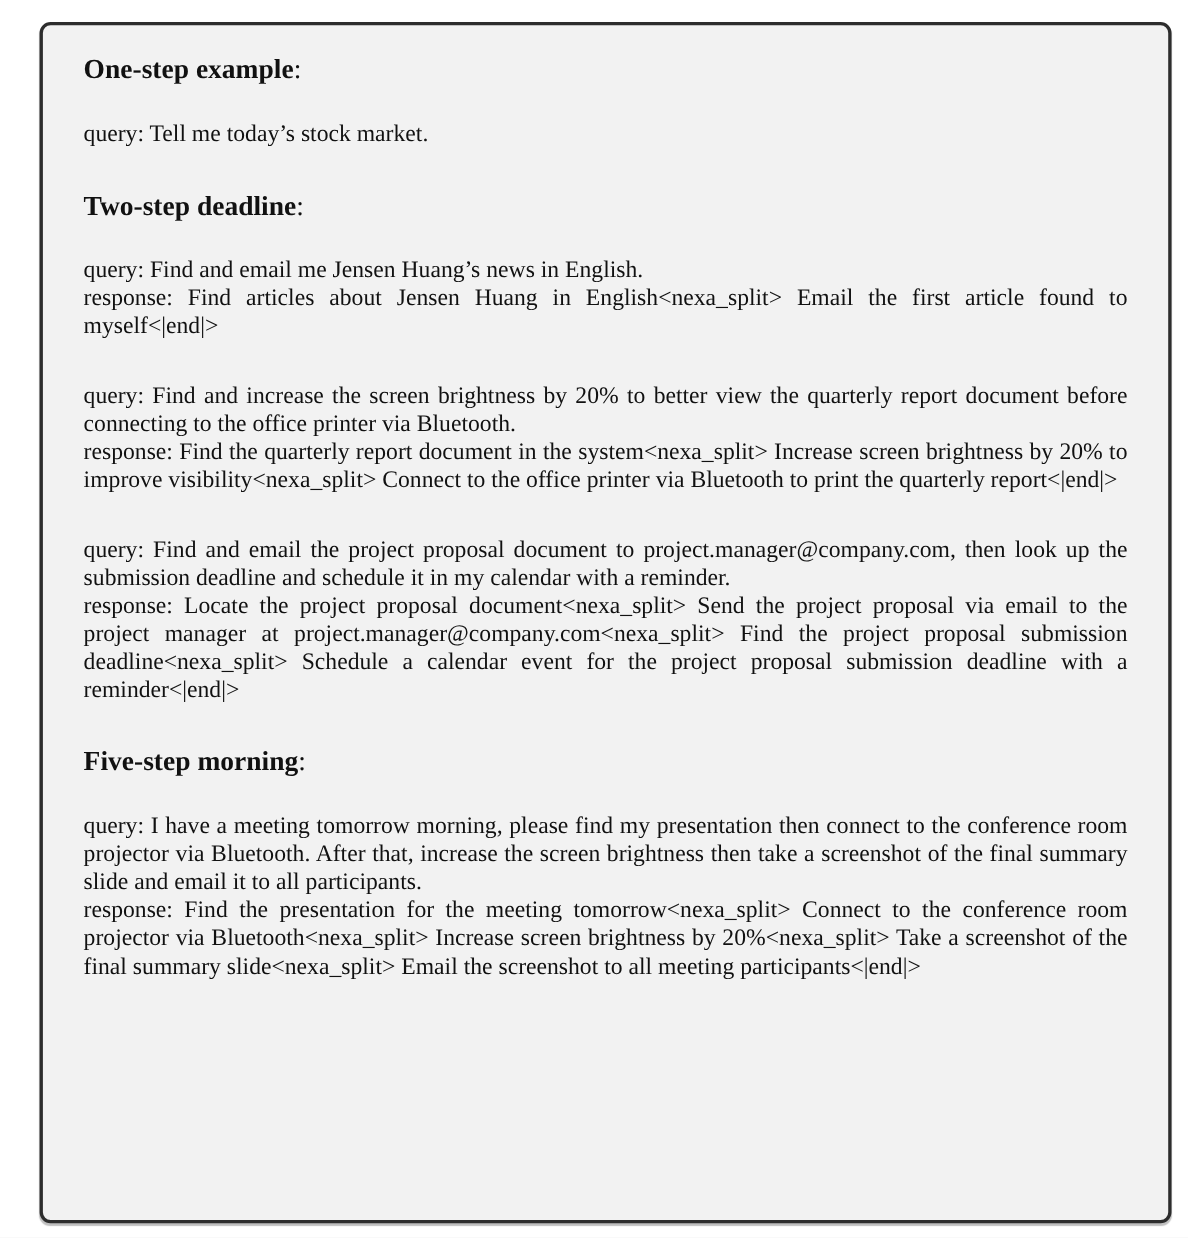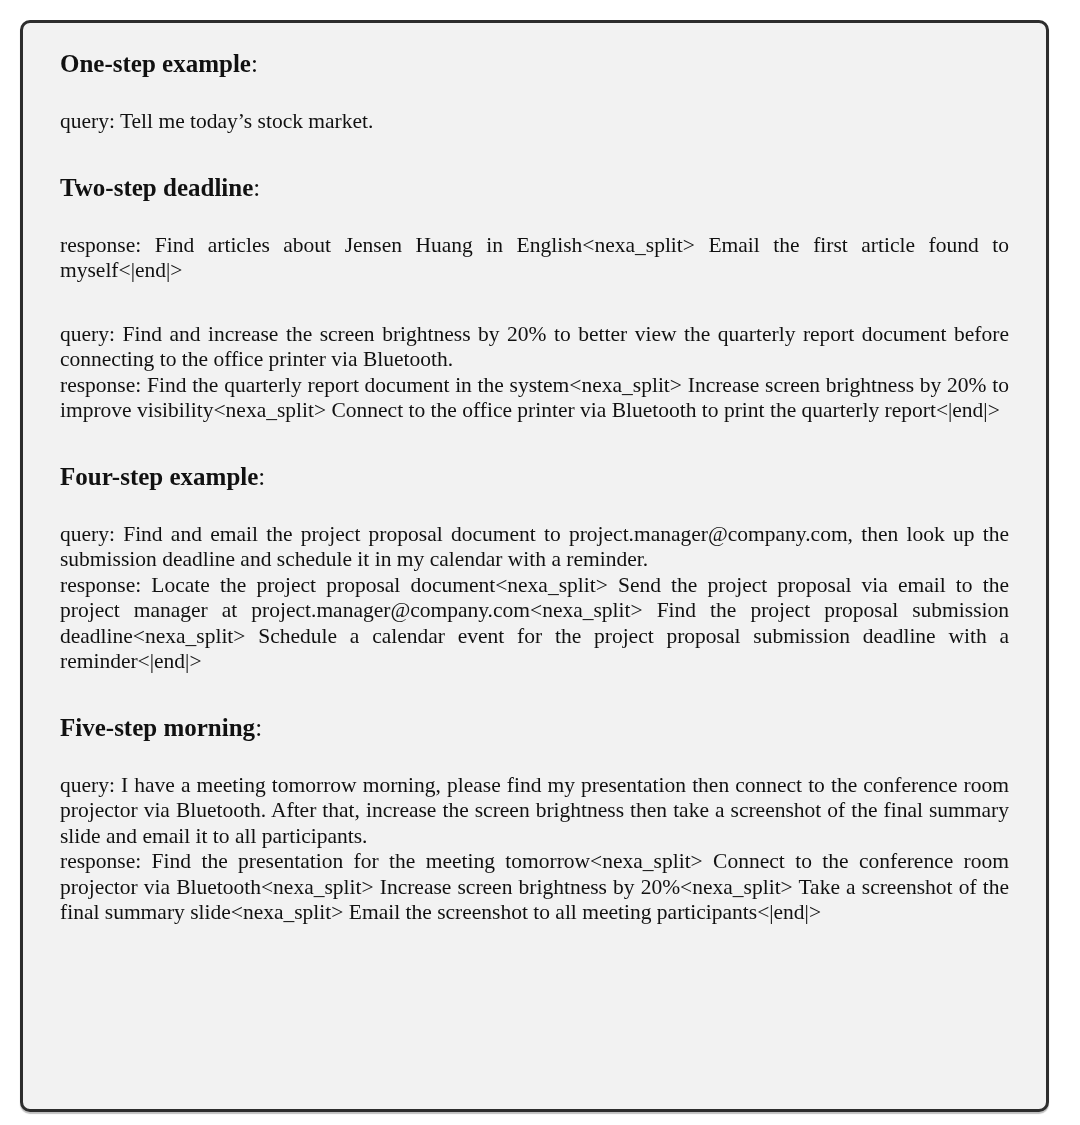--- a/index.html
+++ b/index.html
@@ -9,21 +9,21 @@
   body {
     width: 1080px;
     height: 1125px;
     position: relative;
     background: var(--page-bg, #ffffff);
     color: var(--text-color, #111111);
     font-family: "Liberation Serif", "DejaVu Serif", serif;
   }
   .figure-box {
     position: absolute;
-    left: 20px;
+    left: 36px;
     top: 20px;
     width: 1029px;
     height: 1092px;
     box-sizing: border-box;
     background: var(--box-fill, #f2f2f2);
     border: 3px solid var(--border-color, #2d2d2d);
     border-radius: 10px;
     padding: 26px 37px 0 37px;
     overflow: hidden;
     box-shadow: 0 2px 1px rgba(0,0,0,0.25);
@@ -55,30 +55,30 @@
 
 <div class="figure-box">
 
   <section class="example">
     <h2 class="example-heading"><span class="head-text">One-step example</span><span>:</span></h2>
     <p class="example-body"><span class="lbl">query</span><span>: </span><span>Tell me today’s stock market.</span></p>
   </section>
 
   <section class="example">
     <h2 class="example-heading"><span class="head-text">Two-step deadline</span><span>:</span></h2>
+    <p class="example-body"><span class="lbl">query</span><span>: </span><span>Find and email me Jensen Huang’s news in English.</span></p>
     <p class="example-body"><span class="lbl">response</span><span>: </span><span>Find articles about Jensen Huang in English&lt;nexa_split&gt; Email the first article found to myself&lt;|end|&gt;</span></p>
   </section>
 
   <section class="example">
     <p class="example-body"><span class="lbl">query</span><span>: </span><span>Find and increase the screen brightness by 20% to better view the quarterly report document before connecting to the office printer via Bluetooth.</span></p>
     <p class="example-body"><span class="lbl">response</span><span>: </span><span>Find the quarterly report document in the system&lt;nexa_split&gt; Increase screen brightness by 20% to improve visibility&lt;nexa_split&gt; Connect to the office printer via Bluetooth to print the quarterly report&lt;|end|&gt;</span></p>
   </section>
 
   <section class="example">
-    <h2 class="example-heading"><span class="head-text">Four-step example</span><span>:</span></h2>
     <p class="example-body"><span class="lbl">query</span><span>: </span><span>Find and email the project proposal document to project.manager@company.com, then look up the submission deadline and schedule it in my calendar with a reminder.</span></p>
     <p class="example-body"><span class="lbl">response</span><span>: </span><span>Locate the project proposal document&lt;nexa_split&gt; Send the project proposal via email to the project manager at project.manager@company.com&lt;nexa_split&gt; Find the project proposal submission deadline&lt;nexa_split&gt; Schedule a calendar event for the project proposal submission deadline with a reminder&lt;|end|&gt;</span></p>
   </section>
 
   <section class="example">
     <h2 class="example-heading"><span class="head-text">Five-step morning</span><span>:</span></h2>
     <p class="example-body"><span class="lbl">query</span><span>: </span><span>I have a meeting tomorrow morning, please find my presentation then connect to the conference room projector via Bluetooth. After that, increase the screen brightness then take a screenshot of the final summary slide and email it to all participants.</span></p>
     <p class="example-body"><span class="lbl">response</span><span>: </span><span>Find the presentation for the meeting tomorrow&lt;nexa_split&gt; Connect to the conference room projector via Bluetooth&lt;nexa_split&gt; Increase screen brightness by 20%&lt;nexa_split&gt; Take a screenshot of the final summary slide&lt;nexa_split&gt; Email the screenshot to all meeting participants&lt;|end|&gt;</span></p>
   </section>
 

